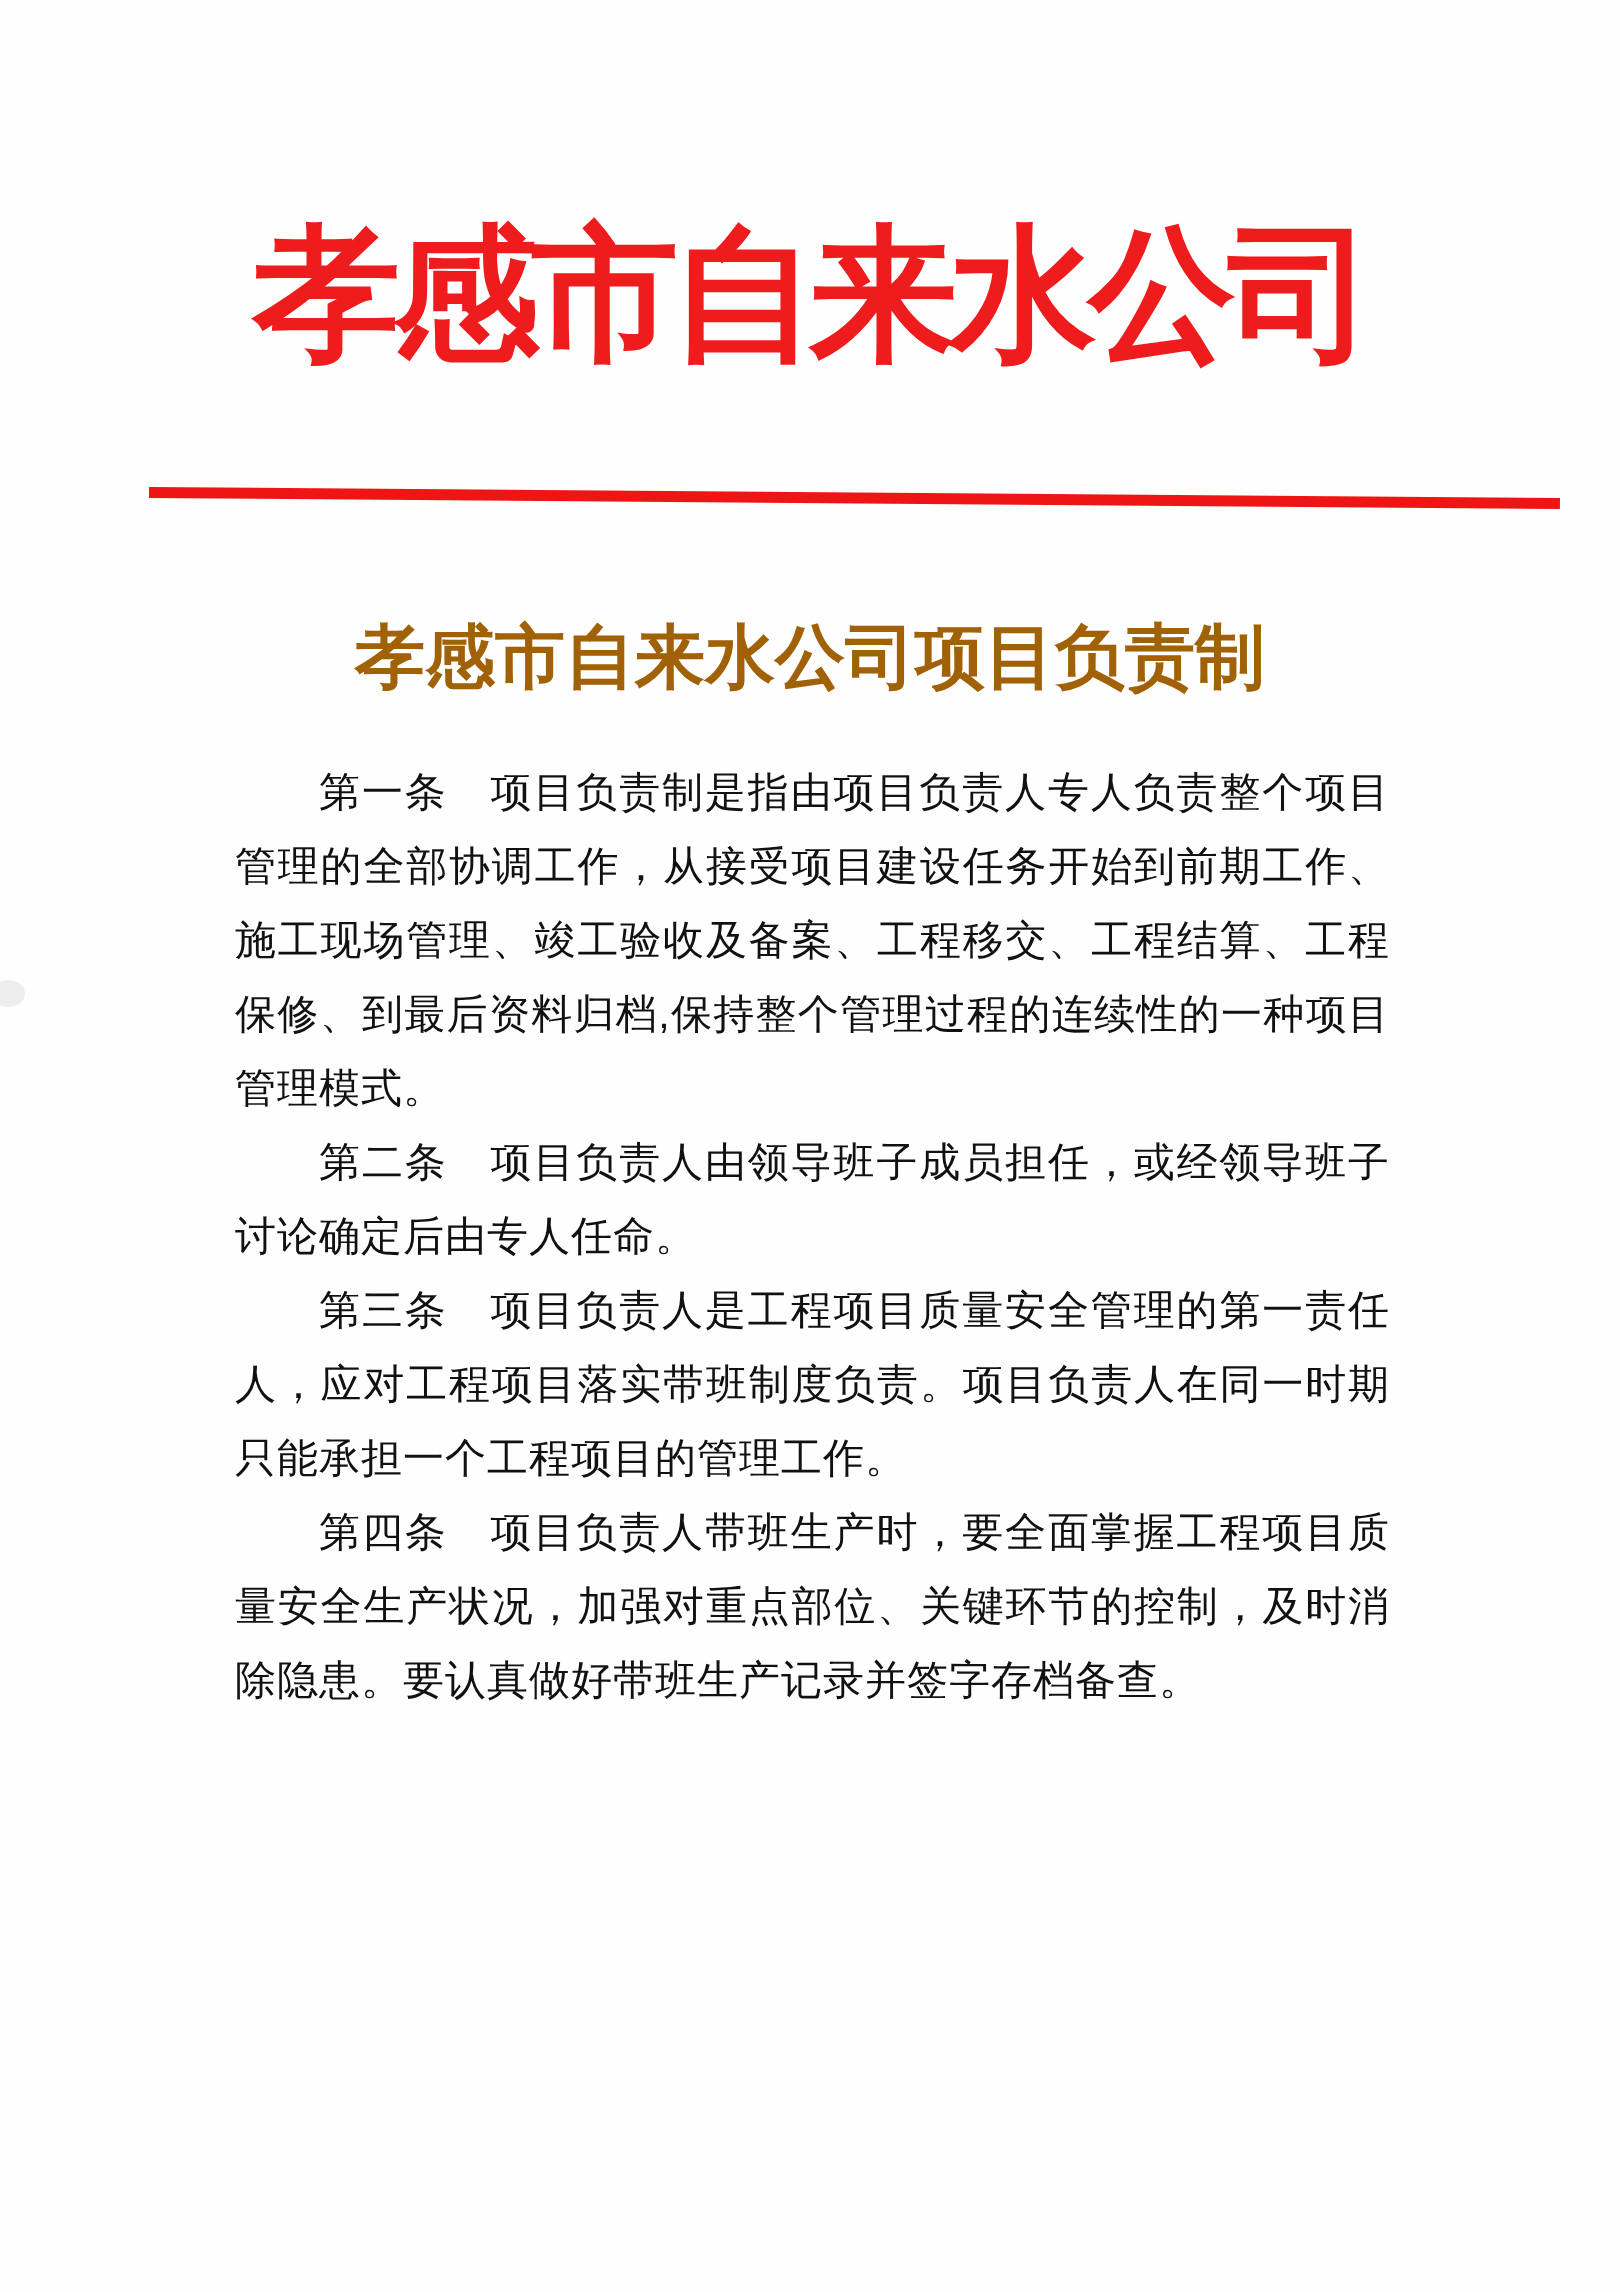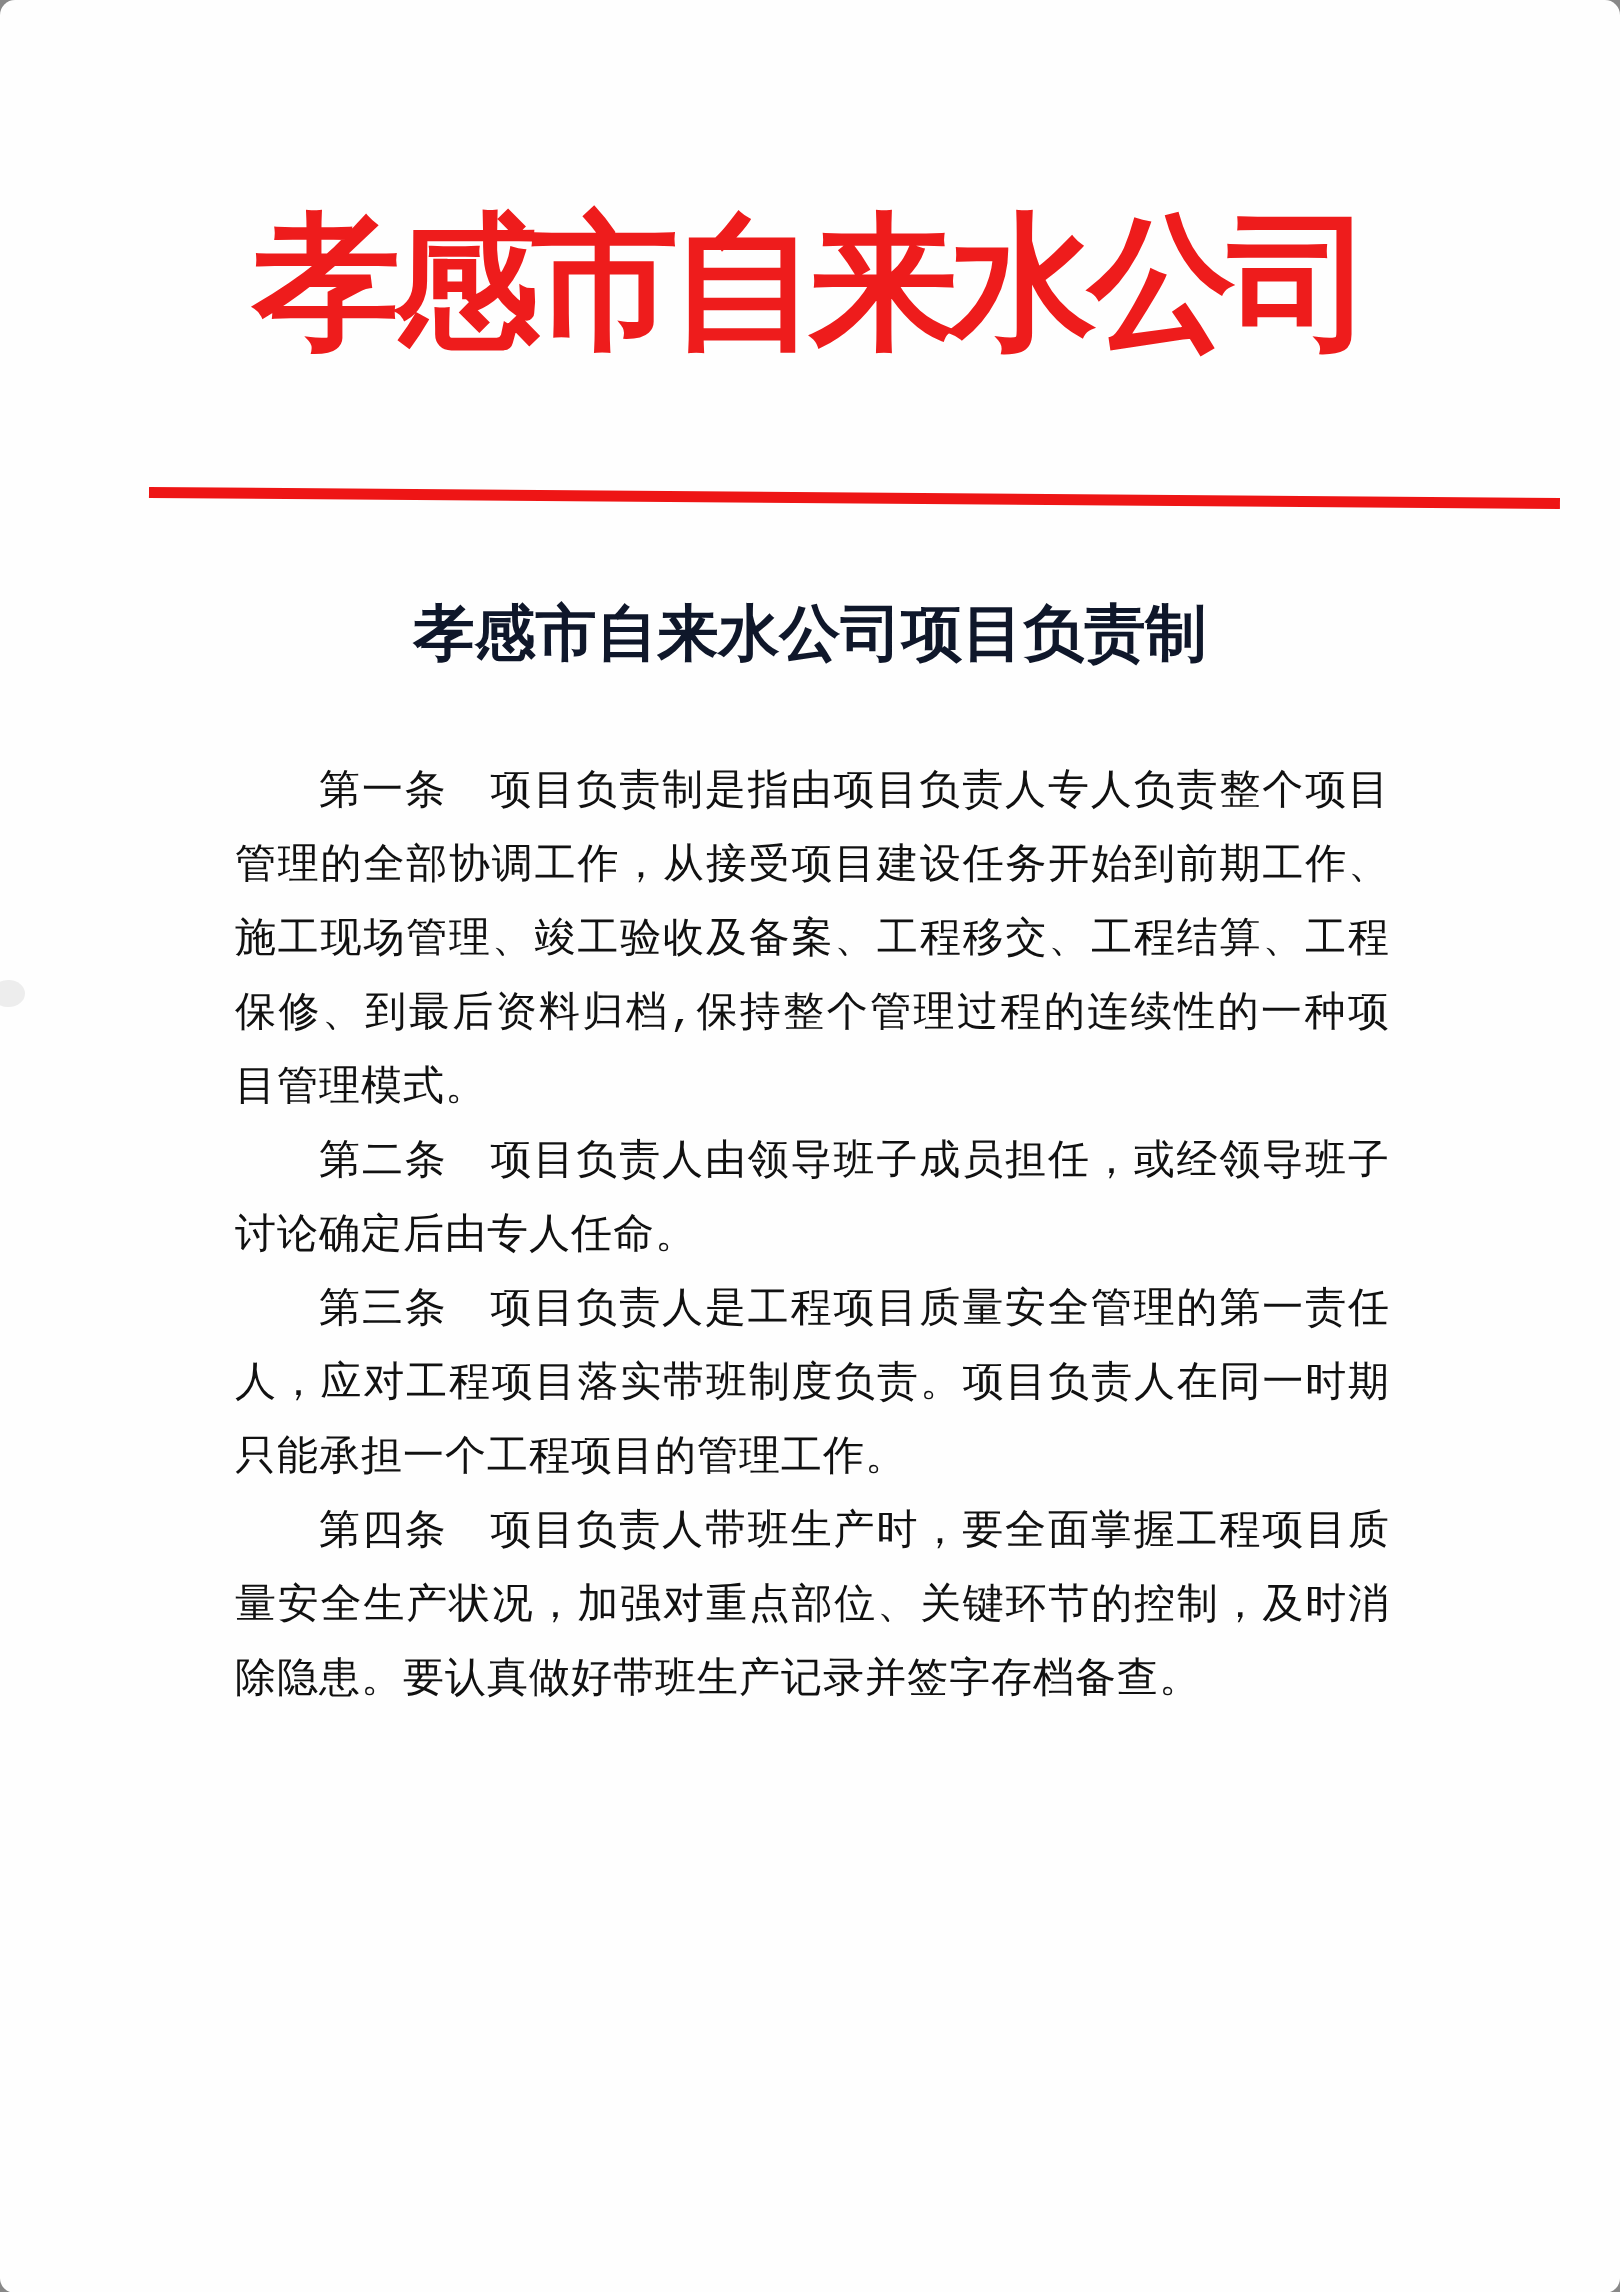--- a/index.html
+++ b/index.html
@@ -3,22 +3,21 @@
 <meta charset="utf-8">
 <style>
   html, body { margin: 0; padding: 0; background: #888; }
   .page {
     position: relative;
     width: 1620px;
     height: 2293px;
     margin: 0 auto;
     background: #fefefe;
     overflow: hidden;
-    font-family: Liberation Mono, monospace;
-    border-radius: 15px;
+    font-family: Liberation Sans, sans-serif;
   }
   
   .letterhead {
     position: absolute;
     top: 204px;
     left: 0;
     width: 100%;
     text-align: center;
     font-size: 147px;
     line-height: 181px;
@@ -34,28 +33,28 @@
     top: 487px;
     width: 1411px;
     height: 10.8px;
     background: #ee1515;
     transform: rotate(0.45deg);
     transform-origin: left center;
   }
   
   .doc-title {
     position: absolute;
-    top: 599px;
+    top: 618px;
     left: 0;
     width: 100%;
     text-align: center;
-    font-size: 61px;
+    font-size: 70px;
     line-height: 78px;
     font-weight: bold;
-    color: #0f172a;
+    color: #a16207;
     letter-spacing: 0px;
     white-space: nowrap;
   }
   
   .doc-body {
     position: absolute;
     left: 235px;
     top: 755px;
     width: 1155px;
     font-size: 41px;

